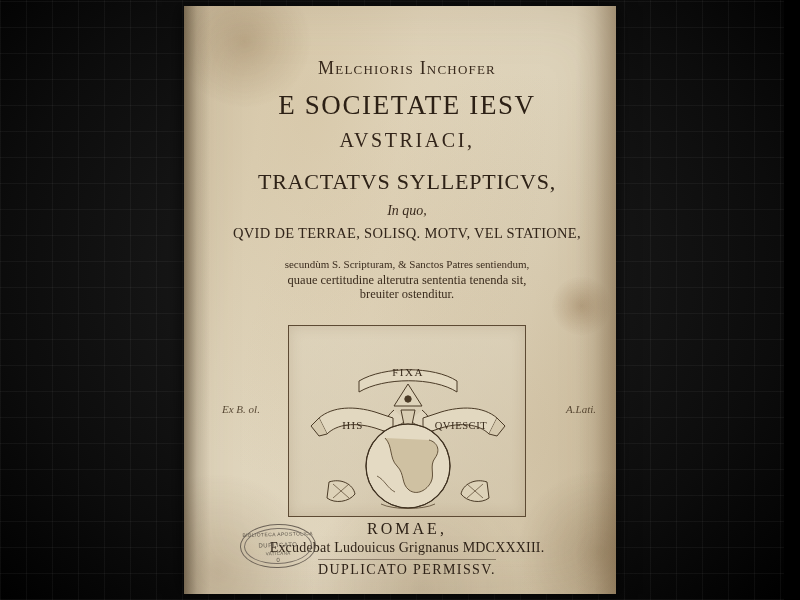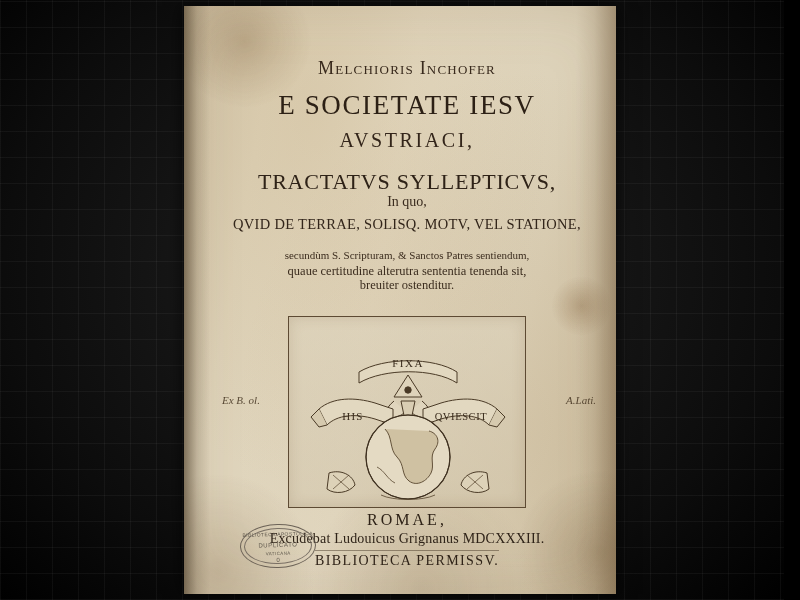--- a/index.html
+++ b/index.html
@@ -112,21 +112,23 @@
   }
 
   .subtitle2 {
     margin-top: 18px;
     font-size: 22px;
     letter-spacing: 0.8px;
     color: #2e2217;
   }
 
   .inquo {
+    margin-top: 9px;
     font-size: 14px;
+    font-style: italic;
     color: #3a2b1e;
   }
 
   .legend1 {
     margin-top: 6px;
     font-size: 14.5px;
     letter-spacing: 0.3px;
     font-variant: small-caps;
     color: #32251a;
   }
@@ -282,21 +284,21 @@
 
               <path d="M92 178 C104 184 134 184 146 178" stroke="#56442d" stroke-width="0.8"></path>
             </g>
           </svg>
         </div>
       </div>
 
       <div class="imprint">
         <p class="ln romae">ROMAE,</p>
         <p class="ln excudebat">Excudebat Ludouicus Grignanus  MDCXXXIII.</p>
-        <p class="ln permissu">BIBLIOTECA PERMISSV.</p>
+        <p class="ln permissu">DUPLICATO PERMISSV.</p>
       </div>
     </div>
 
     <div class="stamp">
       <div class="inner"></div>
       <div class="s1">BIBLIOTECA APOSTOLICA</div>
       <div class="s2">DUPLICATO</div>
       <div class="s3">VATICANA</div>
       <div class="s4">0</div>
     </div>

